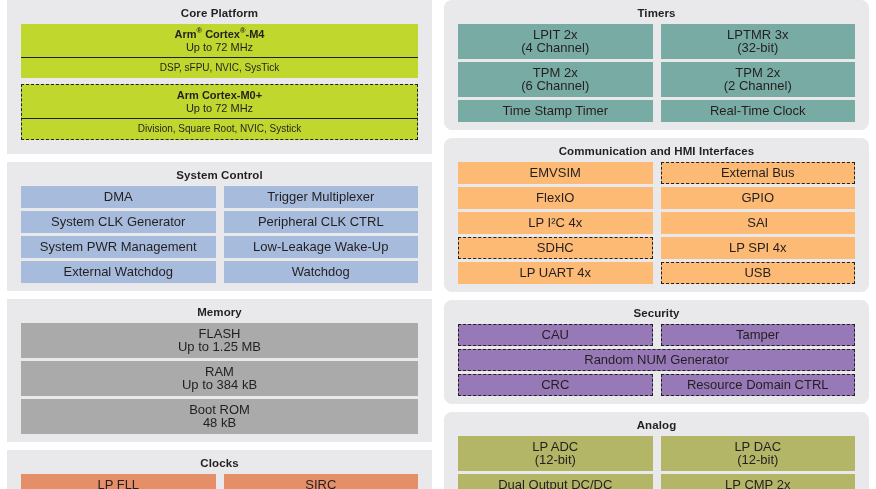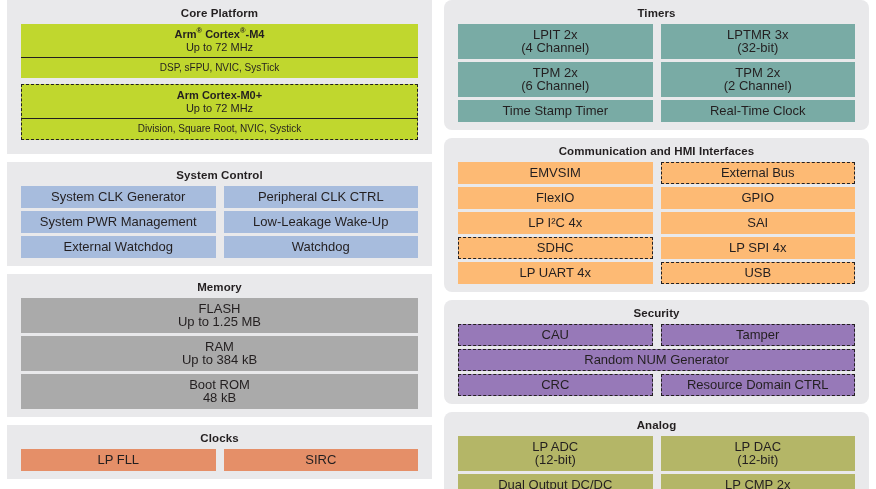--- a/index.html
+++ b/index.html
@@ -134,20 +134,28 @@
             <div class="core-feat">Division, Square Root, NVIC, Systick</div>
           </div>
         </div>
     </section>
 
     <section class="panel" id="panel-syscontrol">
       <div class="panel-title">System Control</div>
       <div class="rows">
           <div class="row">
             <div class="cell c-blue">
+              <span>DMA</span>
+            </div>
+            <div class="cell c-blue">
+              <span>Trigger Multiplexer</span>
+            </div>
+          </div>
+          <div class="row">
+            <div class="cell c-blue">
               <span>System CLK Generator</span>
             </div>
             <div class="cell c-blue">
               <span>Peripheral CLK CTRL</span>
             </div>
           </div>
           <div class="row">
             <div class="cell c-blue">
               <span>System PWR Management</span>
             </div>

